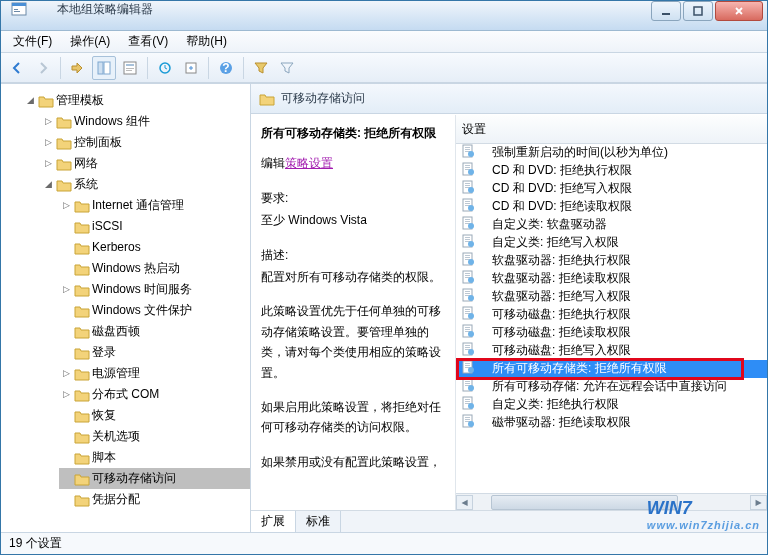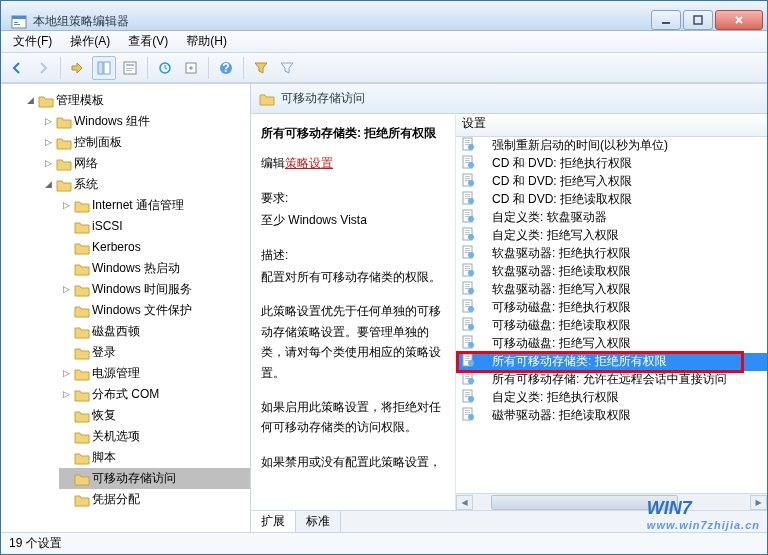--- a/index.html
+++ b/index.html
@@ -1,20 +1,20 @@
 <!DOCTYPE html>
 <html><head>
 <meta charset="utf-8">
 <style>
 * { margin: 0; padding: 0; box-sizing: border-box; font-family: "Microsoft YaHei", "Segoe UI", Tahoma, sans-serif; font-size: 12px; }
 body { background: #fff; width: 768px; height: 555px; overflow: hidden; position: relative; }
 
 .window { width: 768px; height: 555px; border: 1px solid #3476a8; background: #fff; display: flex; flex-direction: column; }
 
-.titlebar { height: 30px; background: linear-gradient(to bottom, #f0f5fb 0%, #dae8f6 50%, #c5dbf1 100%); border-bottom: 1px solid #9db9d1; display: flex; align-items: flex-end; padding: 0 4px; }
+.titlebar { height: 30px; background: linear-gradient(to bottom, #f0f5fb 0%, #dae8f6 50%, #c5dbf1 100%); border-bottom: 1px solid #9db9d1; display: flex; align-items: flex-start; padding: 0 4px; gap: 24px; }
 .titlebar .icon { width: 16px; height: 16px; margin: 0 6px; display: inline-flex; }
 .titlebar .title { flex: 1; color: #2b3a4a; }
 .win-controls { display: flex; gap: 2px; }
 .win-btn { width: 30px; height: 20px; border: 1px solid #8aa5bd; border-radius: 3px; background: linear-gradient(to bottom,#eef5fc,#cfe1f2); display: flex; align-items: center; justify-content: center; cursor: default; }
 .win-btn.close { width: 48px; background: linear-gradient(to bottom,#f7b5b0,#d86a5f); border-color:#b24a3e; color:#fff; font-weight:bold; }
 .win-btn svg { width:10px; height:10px; }
 
 .menubar { height: 22px; background: linear-gradient(to bottom,#fbfcfe,#eef3f9); border-bottom: 1px solid #c9d6e3; display:flex; align-items:center; padding: 0 4px; gap: 2px; }
 .menu-item { padding: 2px 8px; cursor: default; }
 
@@ -35,26 +35,26 @@
 
 .right-pane { flex:1; display:flex; flex-direction:column; min-width:0; }
 .path-bar { height:30px; background:linear-gradient(to bottom,#f4f8fd,#e3edf7); border-bottom:1px solid #c9d6e3; display:flex; align-items:center; padding:0 8px; gap:6px; }
 .path-bar .lbl { color:#2b3a4a; }
 
 .content { flex:1; display:flex; min-height:0; border-top:1px solid #fff; position:relative; }
 
 .desc-pane { width: 205px; padding:8px 10px; border-right:1px solid #e0e6ec; overflow:hidden; line-height:1.7; }
 .desc-pane .heading { font-weight:bold; margin-bottom:10px; }
 .desc-pane .edit-line { margin-bottom:14px; }
-.desc-pane a { color:#b91c1c; text-decoration:underline; cursor:default; }
+.desc-pane a { color:#a21caf; text-decoration:underline; cursor:default; }
 .desc-pane .sec { margin-bottom:14px; }
 .desc-pane .sec .lbl { margin-bottom:2px; }
 
 .list-pane { flex:1; display:flex; flex-direction:column; min-width:0; }
-.list-header { height:22px; background:linear-gradient(to bottom,#fdfefe,#eef3f8); border-bottom:1px solid #d2dbe4; display:flex; padding:0 6px; }
+.list-header { height:29px; background:linear-gradient(to bottom,#fdfefe,#eef3f8); border-bottom:1px solid #d2dbe4; display:flex; align-items:center; padding:0 6px; }
 .list-body { flex:1; overflow:auto; position:relative; }
 .list-row { display:flex; align-items:flex-start; height:18px; padding:0 4px; gap:16px; white-space:nowrap; cursor:default; }
 .list-row.sel { background:#2e8df6; color:#fff; }
 .list-row .pi { width:16px; height:14px; display:inline-flex; align-items:center; justify-content:center; }
 .list-row .pi svg { width:14px; height:14px; }
 .redbox { position:absolute; border:3px solid #e1061b; pointer-events:none; }
 
 .tabs { height:22px; background:#f0f4f9; border-top:1px solid #d2dbe4; display:flex; align-items:flex-start; }
 .tab { padding:2px 10px; border:1px solid #c9d6e3; border-top:none; background:#eef3f9; margin-left:-1px; cursor:default; }
 .tab.active { background:#fff; }

